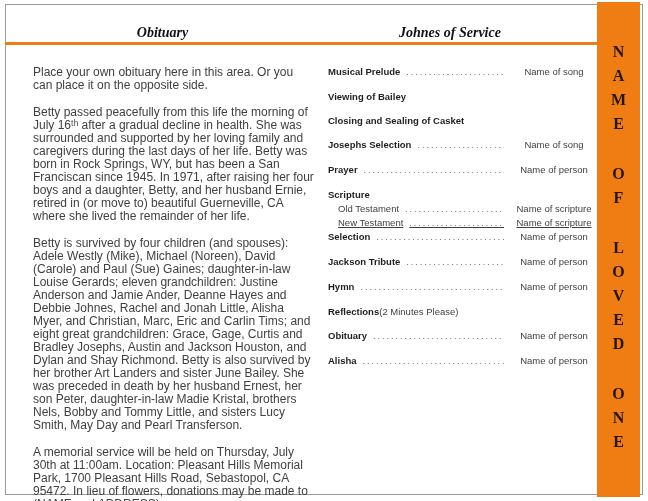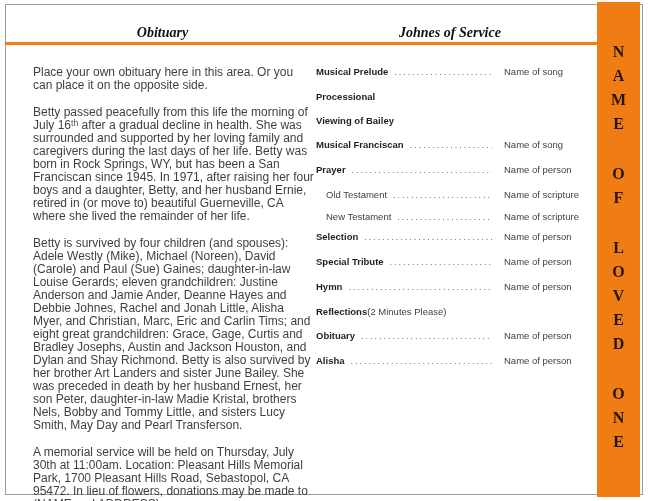--- a/index.html
+++ b/index.html
@@ -16,32 +16,32 @@
           border:1px solid var(--border-gray);box-sizing:border-box;}
   .header-left,.header-right{position:absolute;top:25px;height:16px;text-align:center;
           font-family:"Liberation Serif",serif;font-style:italic;font-weight:bold;
           font-size:14px;color:#111;}
   .header-left{left:40px;width:245px;}
   .header-right{left:330px;width:240px;}
   .orange-rule{position:absolute;left:5px;top:42px;width:592px;height:3px;background:var(--accent);}
   .obituary-text{position:absolute;left:33px;top:66px;width:282px;
           font-size:12px;line-height:13px;color:var(--body-text);}
   .obituary-text p{margin:0 0 14px 0;}
-  .service-list{position:absolute;left:316px;top:65px;width:264px;
-          font-size:9.5px;line-height:13px;color:var(--body-text);}
+  .service-list{position:absolute;left:328px;top:65px;width:264px;
+          font-size:9.5px;line-height:13px;color:var(--body-text);text-align:center;}
   .srow{display:flex;align-items:baseline;margin-bottom:11px;}
   .srow .label{font-weight:bold;color:var(--label-text);white-space:nowrap;}
   .srow .suffix{white-space:nowrap;}
   .srow .dots{flex:1 1 auto;overflow:hidden;white-space:nowrap;color:#666;
           font-size:9px;letter-spacing:2px;margin:0 12px 0 6px;}
   .srow .value{flex:0 0 76px;white-space:nowrap;color:var(--body-text);}
   .srow.group{margin-bottom:1px;}
-  .srow.sub{margin-bottom:8px;padding-left:10px;}
+  .srow.sub{margin-bottom:0;padding-left:10px;}
   .srow.sub .label{font-weight:normal;color:var(--body-text);}
-  .srow.sub-last{margin-bottom:6px;}
+  .srow.sub-last{margin-bottom:0;text-decoration:underline;}
   .side-banner{position:absolute;left:597px;top:2px;width:43px;height:495px;
           background:var(--accent);box-sizing:border-box;padding-top:38px;
           display:flex;flex-direction:column;align-items:center;}
   .banner-letter{height:24px;line-height:24px;width:100%;text-align:center;
           font-family:"Liberation Serif",serif;font-weight:bold;font-size:16px;
           color:var(--banner-letter);}
   .banner-word-gap{height:26px;}
 </style>
 </head>
 <body>
@@ -57,52 +57,55 @@
       <p>Betty is survived by four children (and spouses): Adele Westly (Mike), Michael (Noreen), David (Carole) and Paul (Sue) Gaines;  daughter-in-law Louise Gerards;  eleven grandchildren: Justine Anderson and Jamie Ander, Deanne Hayes and Debbie Johnes, Rachel and Jonah Little, Alisha Myer, and Christian, Marc, Eric and Carlin Tims;  and eight great grandchildren: Grace, Gage, Curtis and Bradley Josephs, Austin and Jackson Houston, and Dylan and Shay Richmond.  Betty is also survived by her brother Art Landers and sister June Bailey.  She was preceded in death by her husband Ernest, her son Peter, daughter-in-law Madie Kristal, brothers Nels, Bobby and Tommy Little, and sisters Lucy Smith, May Day and Pearl Transferson.</p>
       <p>A memorial service will be held on Thursday, July 30th at 11:00am.  Location:  Pleasant Hills Memorial Park, 1700 Pleasant Hills Road, Sebastopol, CA 95472.  In lieu of flowers, donations may be made to (NAME and ADDRESS).</p>
     </div>
   <div class="service-list">
       <div class="srow">
         <span class="label">Musical Prelude</span>
         <span class="dots">..........................................................................................</span>
         <span class="value">Name of song</span>
       </div>
       <div class="srow">
-        <span class="label">Processional</span>
-      </div>
-      <div class="srow">
         <span class="label">Viewing of Bailey</span>
       </div>
       <div class="srow">
-        <span class="label">Musical Franciscan</span>
+        <span class="label">Closing and Sealing of Casket</span>
+      </div>
+      <div class="srow">
+        <span class="label">Josephs Selection</span>
         <span class="dots">..........................................................................................</span>
         <span class="value">Name of song</span>
       </div>
       <div class="srow">
         <span class="label">Prayer</span>
         <span class="dots">..........................................................................................</span>
         <span class="value">Name of person</span>
+      </div>
+      <div class="srow group">
+        <span class="label">Scripture</span>
       </div>
       <div class="srow sub">
         <span class="label">Old Testament</span>
         <span class="dots">..........................................................................................</span>
         <span class="value">Name of scripture</span>
       </div>
       <div class="srow sub sub-last">
         <span class="label">New Testament</span>
         <span class="dots">..........................................................................................</span>
         <span class="value">Name of scripture</span>
       </div>
       <div class="srow">
         <span class="label">Selection</span>
         <span class="dots">..........................................................................................</span>
         <span class="value">Name of person</span>
       </div>
       <div class="srow">
-        <span class="label">Special Tribute</span>
+        <span class="label">Jackson Tribute</span>
         <span class="dots">..........................................................................................</span>
         <span class="value">Name of person</span>
       </div>
       <div class="srow">
         <span class="label">Hymn</span>
         <span class="dots">..........................................................................................</span>
         <span class="value">Name of person</span>
       </div>
       <div class="srow">
         <span class="label">Reflections</span>

